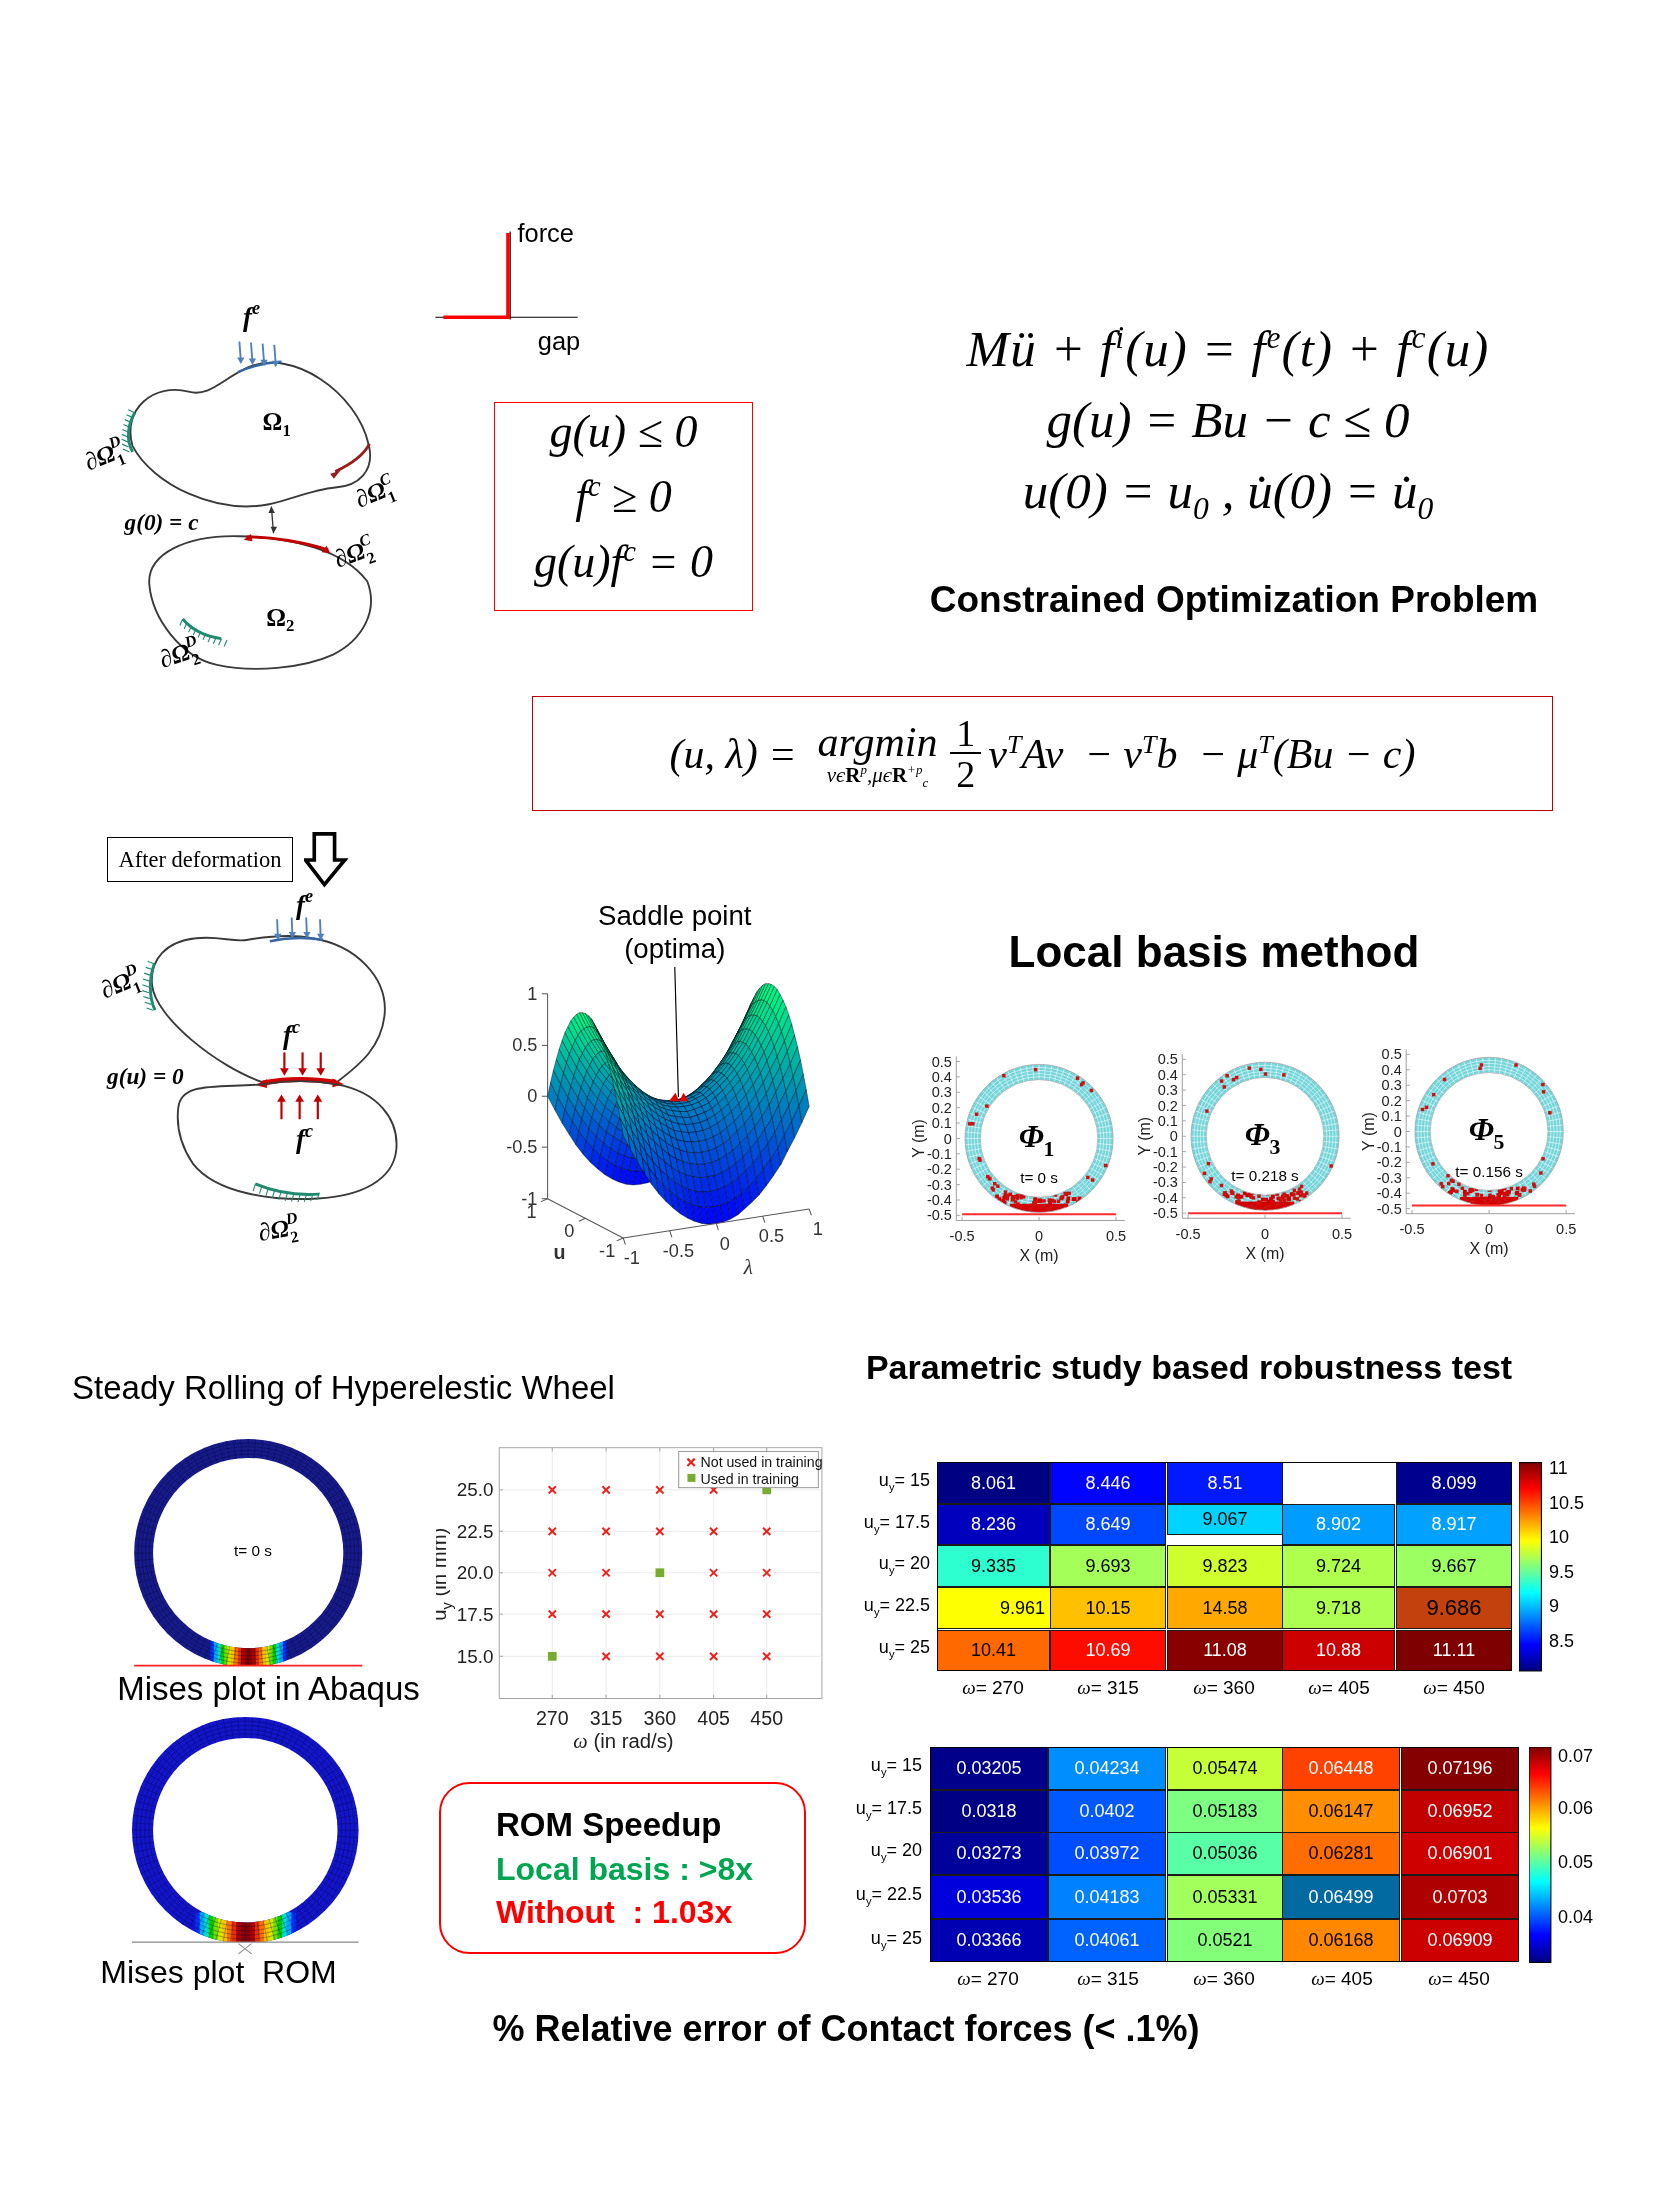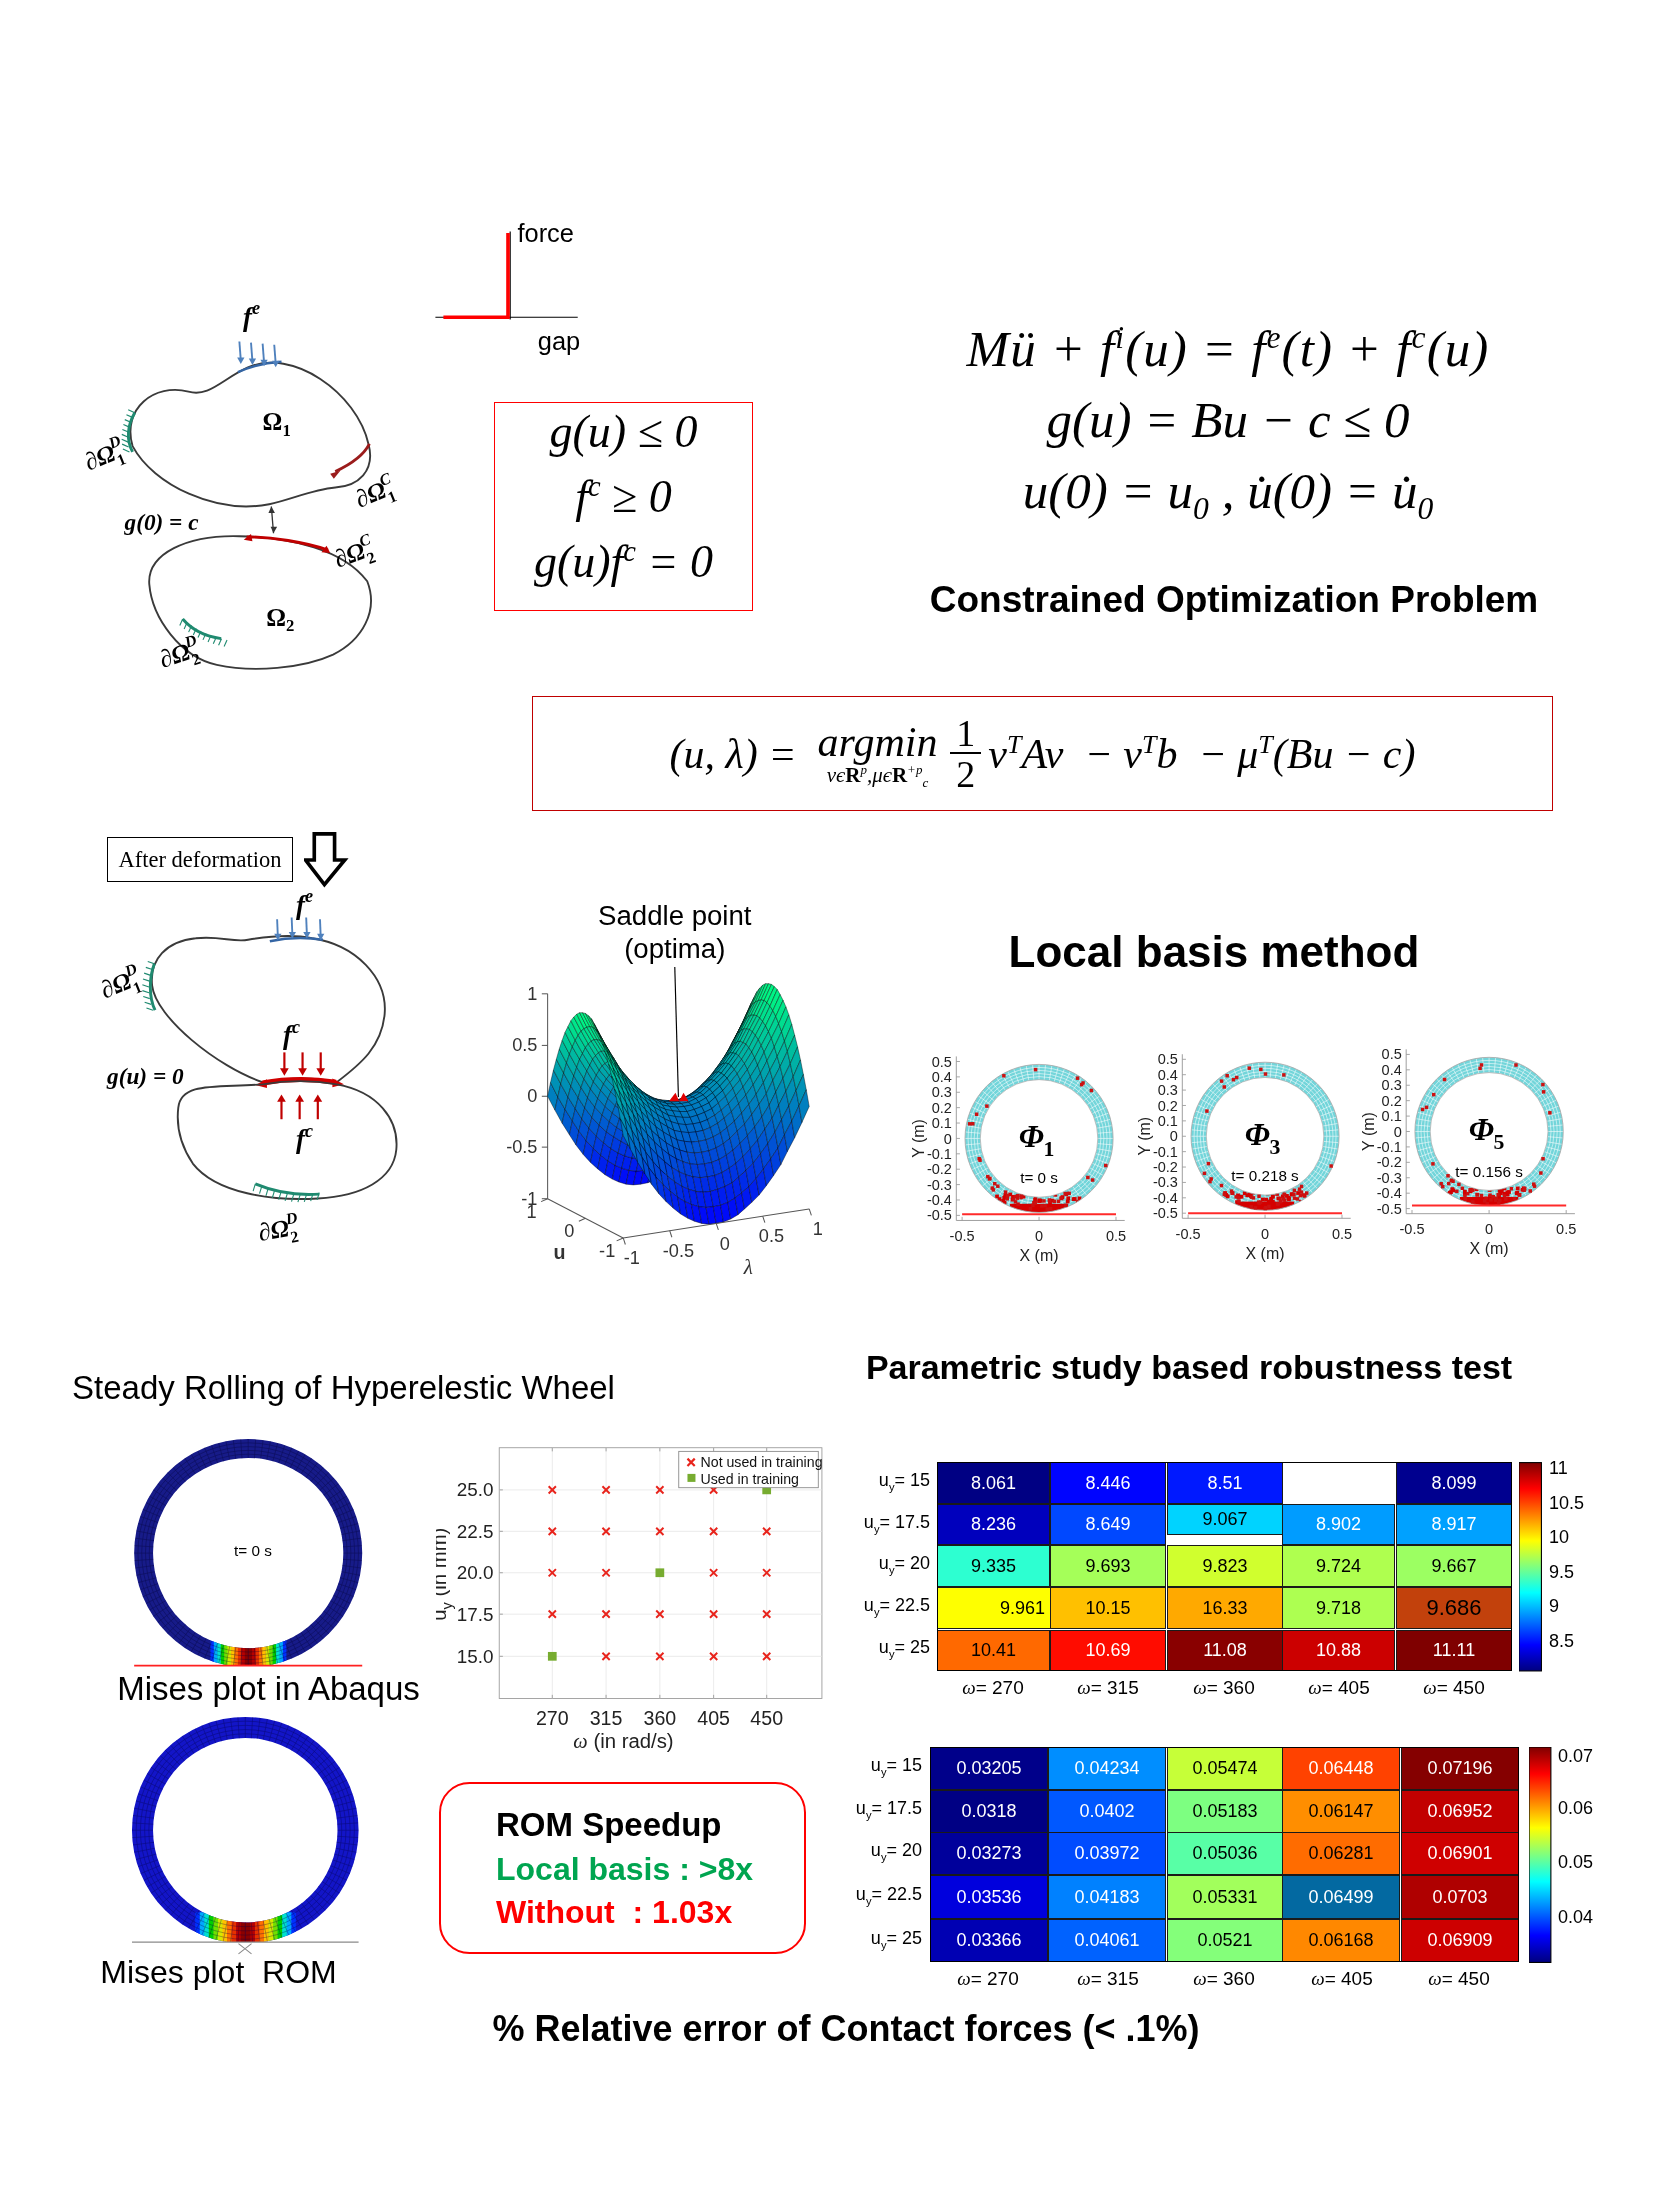--- a/index.html
+++ b/index.html
@@ -1728,21 +1728,21 @@
 <div class="abs" style="left:1396px;top:1504px;width:116px;height:41px;background:#00a1ff;border:0.7px solid #1a1a1a;box-sizing:border-box;display:flex;align-items:center;justify-content:center;color:#fff;font-size:18px;">8.917</div>
 <div class="abs" style="left:821px;top:1512px;width:109px;text-align:right;font-size:18px;">u<sub>y</sub>= 17.5</div>
 <div class="abs" style="left:937px;top:1545px;width:113px;height:42px;background:#2dffd1;border:0.7px solid #1a1a1a;box-sizing:border-box;display:flex;align-items:center;justify-content:center;color:#000;font-size:18px;">9.335</div>
 <div class="abs" style="left:1050px;top:1545px;width:116px;height:42px;background:#a5ff59;border:0.7px solid #1a1a1a;box-sizing:border-box;display:flex;align-items:center;justify-content:center;color:#000;font-size:18px;">9.693</div>
 <div class="abs" style="left:1167px;top:1545px;width:116px;height:42px;background:#d0ff2e;border:0.7px solid #1a1a1a;box-sizing:border-box;display:flex;align-items:center;justify-content:center;color:#000;font-size:18px;">9.823</div>
 <div class="abs" style="left:1282px;top:1545px;width:113px;height:42px;background:#afff4f;border:0.7px solid #1a1a1a;box-sizing:border-box;display:flex;align-items:center;justify-content:center;color:#000;font-size:18px;">9.724</div>
 <div class="abs" style="left:1396px;top:1545px;width:116px;height:42px;background:#9cff62;border:0.7px solid #1a1a1a;box-sizing:border-box;display:flex;align-items:center;justify-content:center;color:#000;font-size:18px;">9.667</div>
 <div class="abs" style="left:821px;top:1553px;width:109px;text-align:right;font-size:18px;">u<sub>y</sub>= 20</div>
 <div class="abs" style="left:937px;top:1587px;width:131px;height:42px;background:#feff00;border:0.7px solid #1a1a1a;box-sizing:border-box;display:flex;align-items:center;justify-content:center;color:#000;font-size:18px;padding-left:40px;">9.961</div>
 <div class="abs" style="left:1050px;top:1587px;width:116px;height:42px;background:#ffc000;border:0.7px solid #1a1a1a;box-sizing:border-box;display:flex;align-items:center;justify-content:center;color:#000;font-size:18px;">10.15</div>
-<div class="abs" style="left:1167px;top:1587px;width:116px;height:42px;background:#ffa900;border:0.7px solid #1a1a1a;box-sizing:border-box;display:flex;align-items:center;justify-content:center;color:#000;font-size:18px;">16.33</div>
+<div class="abs" style="left:1167px;top:1587px;width:116px;height:42px;background:#ffa900;border:0.7px solid #1a1a1a;box-sizing:border-box;display:flex;align-items:center;justify-content:center;color:#000;font-size:18px;">14.58</div>
 <div class="abs" style="left:1282px;top:1587px;width:113px;height:42px;background:#adff51;border:0.7px solid #1a1a1a;box-sizing:border-box;display:flex;align-items:center;justify-content:center;color:#000;font-size:18px;">9.718</div>
 <div class="abs" style="left:1396px;top:1587px;width:116px;height:42px;background:#c2410c;border:0.7px solid #1a1a1a;box-sizing:border-box;display:flex;align-items:center;justify-content:center;color:#000;font-size:22px;">9.686</div>
 <div class="abs" style="left:821px;top:1595px;width:109px;text-align:right;font-size:18px;">u<sub>y</sub>= 22.5</div>
 <div class="abs" style="left:937px;top:1630px;width:113px;height:41px;background:#ff6900;border:0.7px solid #1a1a1a;box-sizing:border-box;display:flex;align-items:center;justify-content:center;color:#000;font-size:18px;">10.41</div>
 <div class="abs" style="left:1050px;top:1630px;width:116px;height:41px;background:#ff0c00;border:0.7px solid #1a1a1a;box-sizing:border-box;display:flex;align-items:center;justify-content:center;color:#fff;font-size:18px;">10.69</div>
 <div class="abs" style="left:1167px;top:1630px;width:116px;height:41px;background:#890000;border:0.7px solid #1a1a1a;box-sizing:border-box;display:flex;align-items:center;justify-content:center;color:#fff;font-size:18px;">11.08</div>
 <div class="abs" style="left:1282px;top:1630px;width:113px;height:41px;background:#cc0000;border:0.7px solid #1a1a1a;box-sizing:border-box;display:flex;align-items:center;justify-content:center;color:#fff;font-size:18px;">10.88</div>
 <div class="abs" style="left:1396px;top:1630px;width:116px;height:41px;background:#7f0000;border:0.7px solid #1a1a1a;box-sizing:border-box;display:flex;align-items:center;justify-content:center;color:#fff;font-size:18px;">11.11</div>
 <div class="abs" style="left:821px;top:1637px;width:109px;text-align:right;font-size:18px;">u<sub>y</sub>= 25</div>
 <div class="abs" style="left:937px;top:1462px;width:575px;height:209px;border:1.5px solid #000;box-sizing:border-box;pointer-events:none;"></div>

